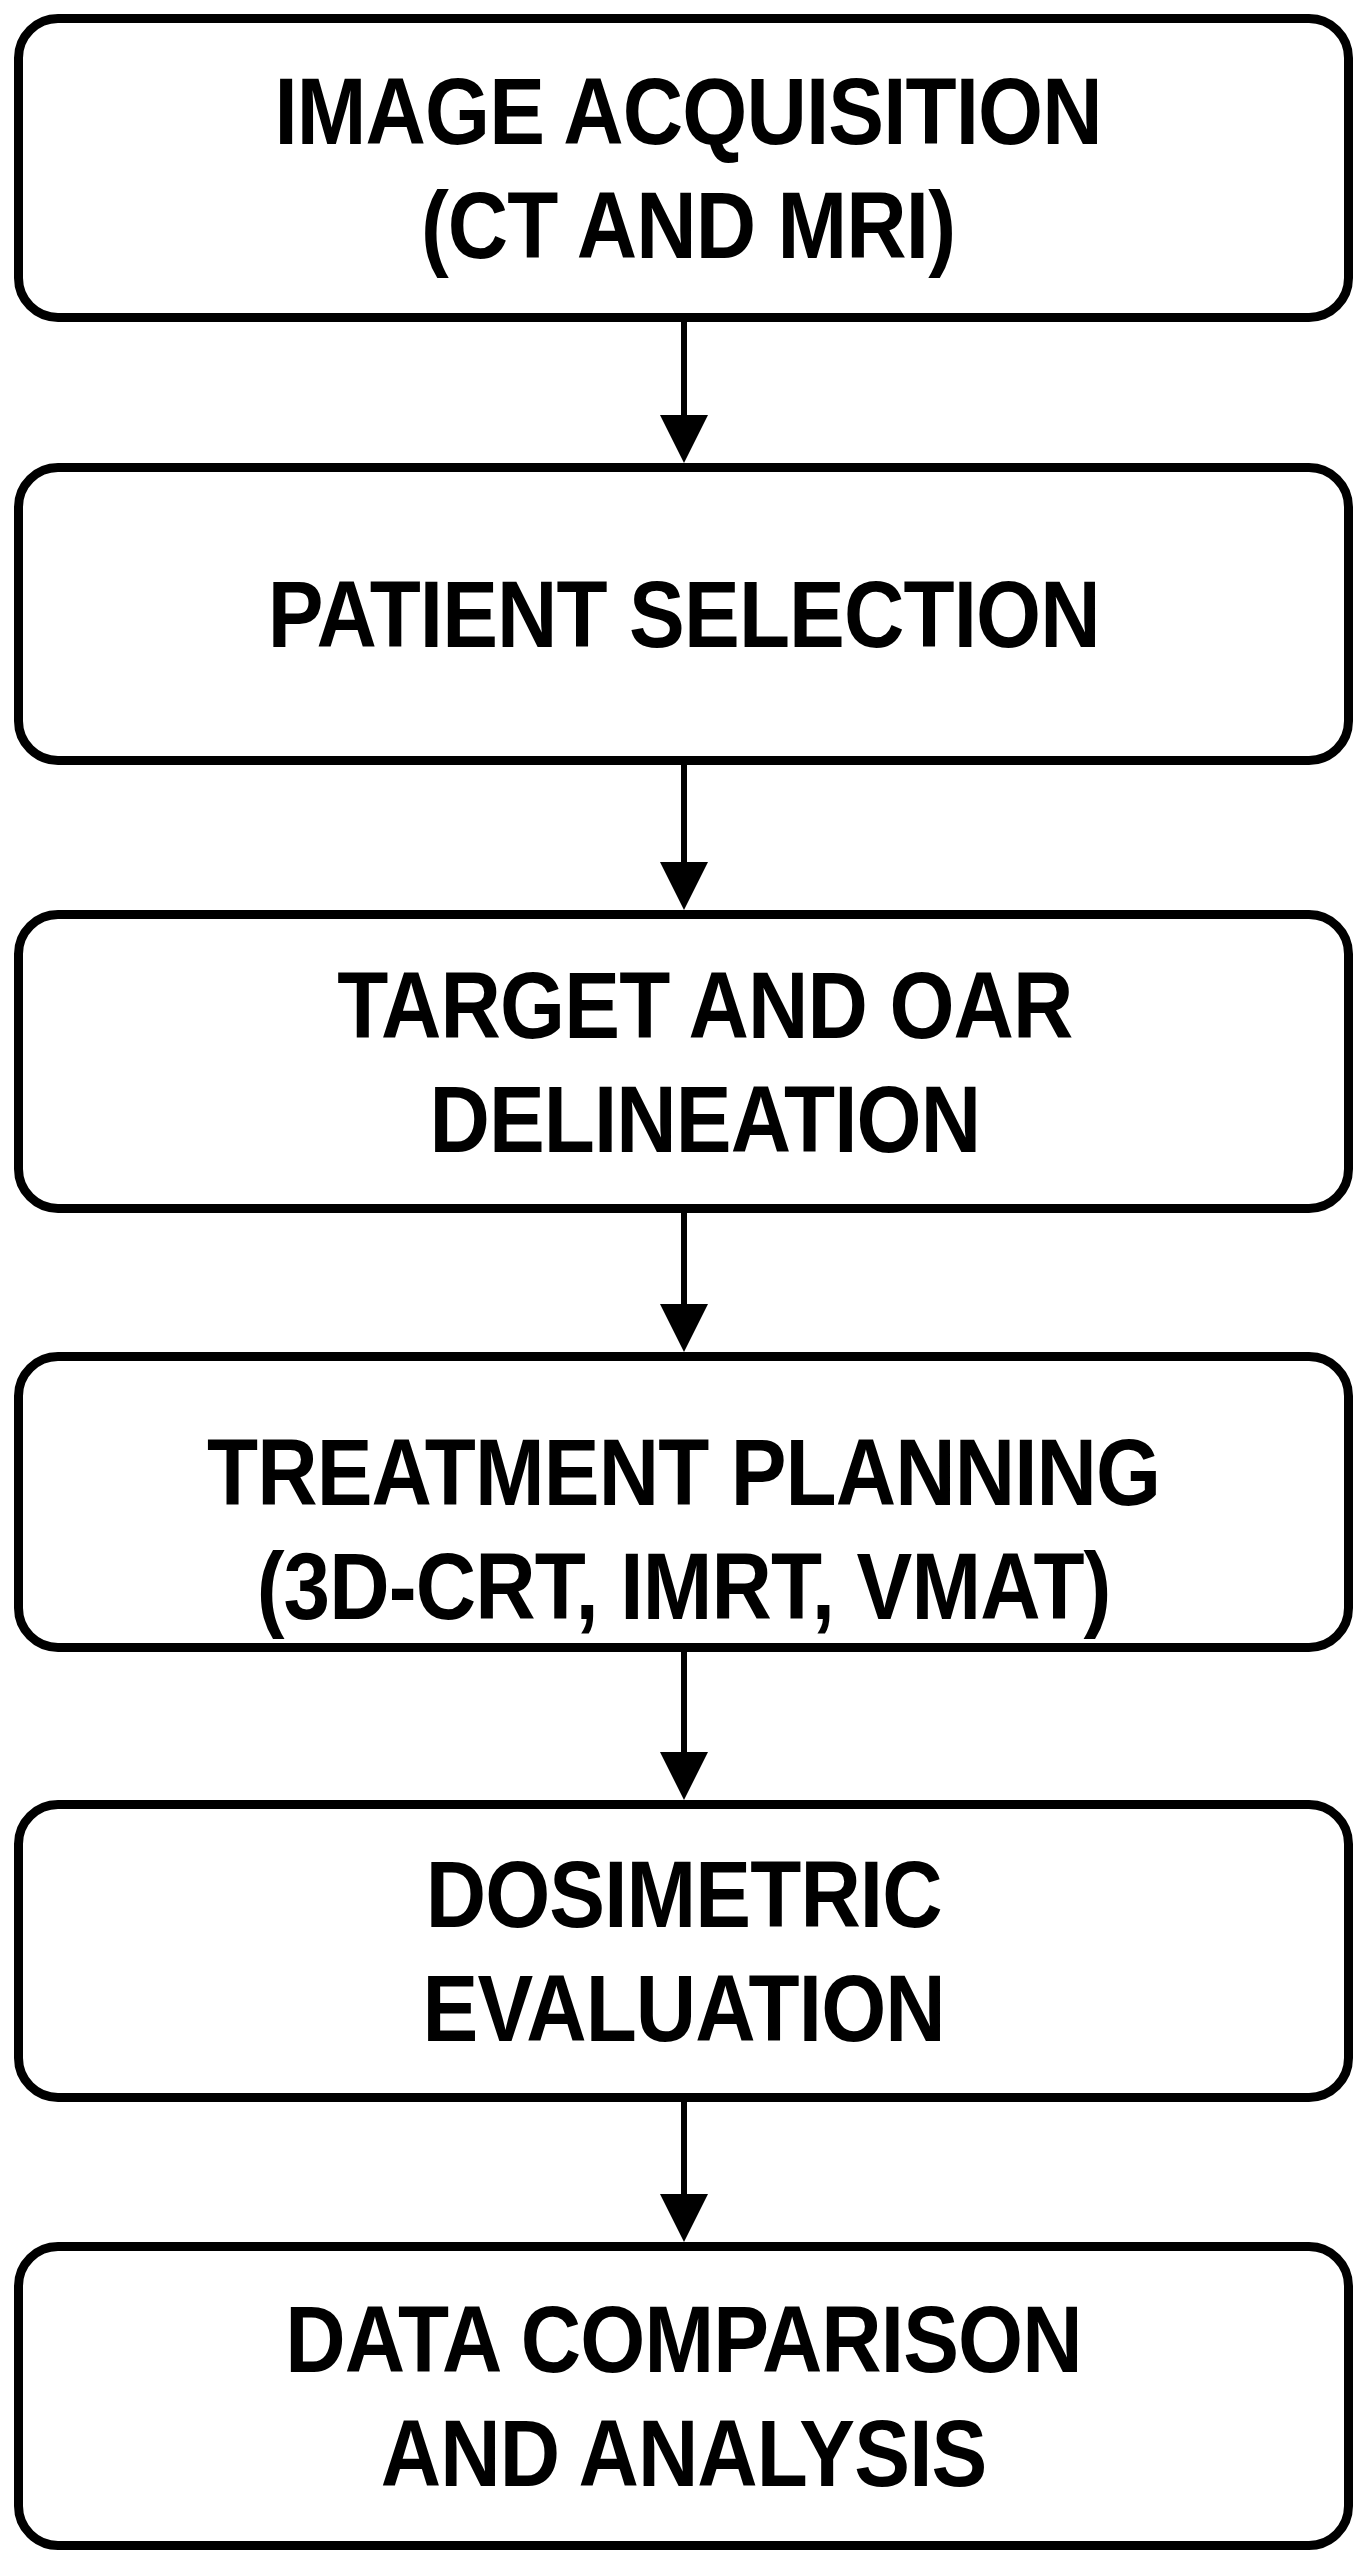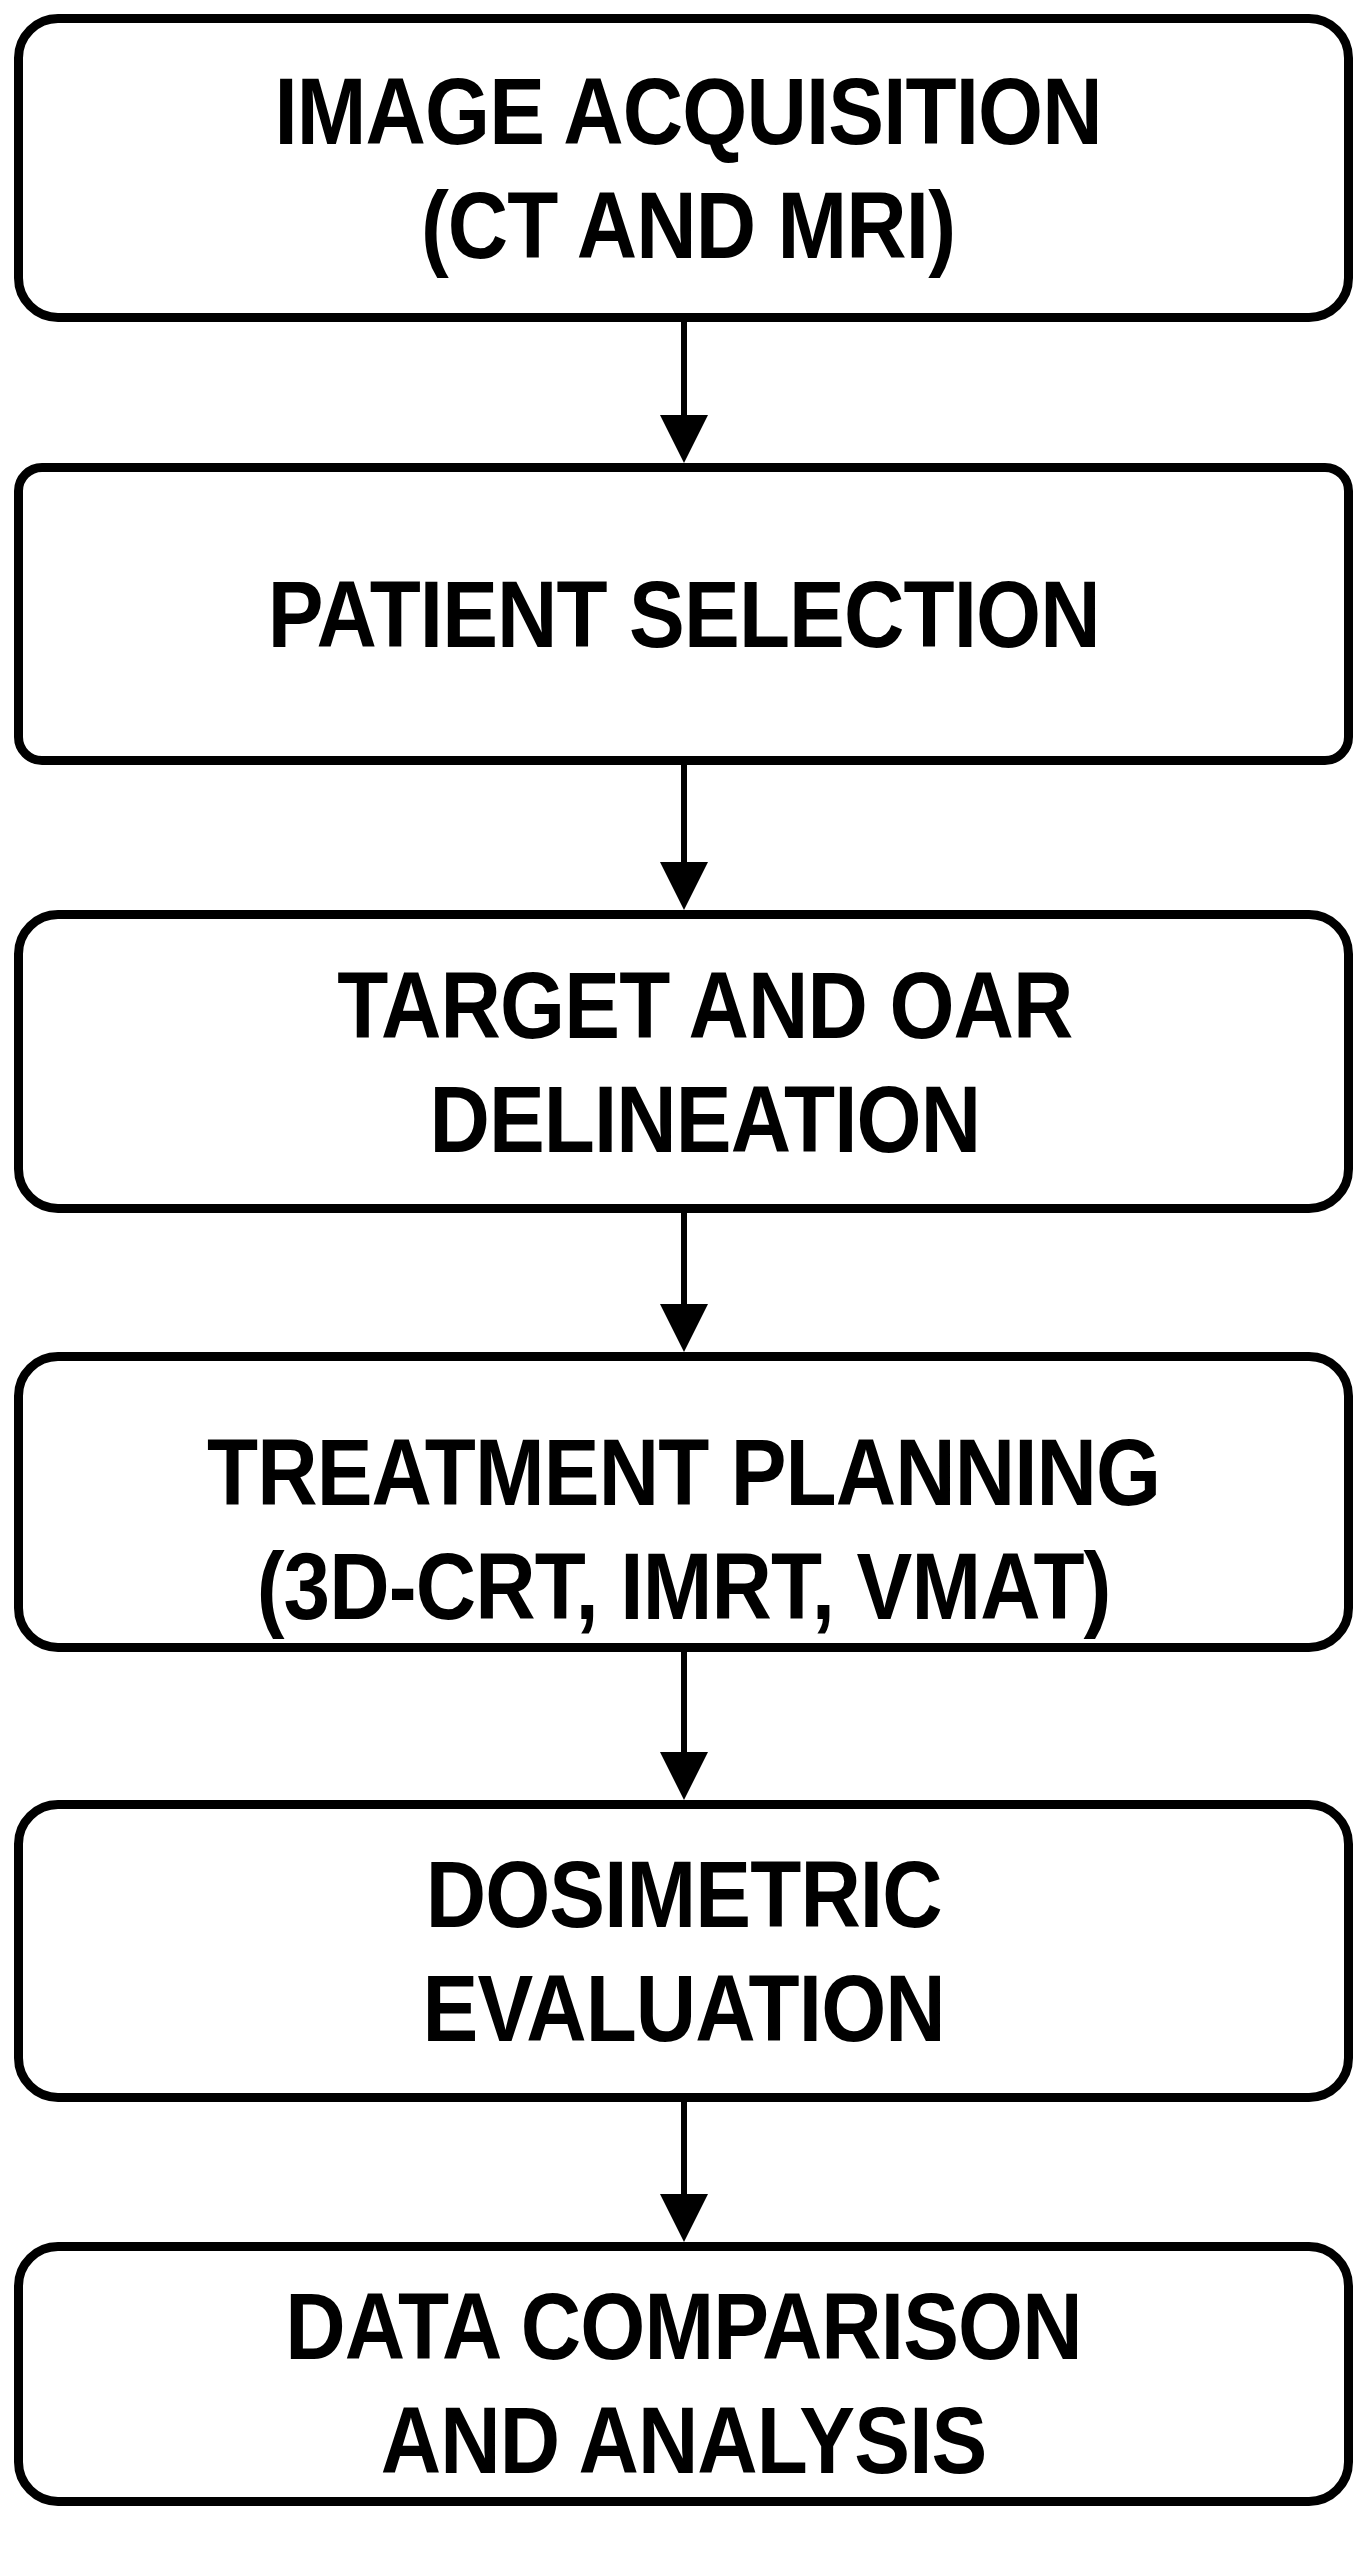--- a/index.html
+++ b/index.html
@@ -61,25 +61,25 @@
     width: 0;
     height: 0;
     border-left: 24px solid transparent;
     border-right: 24px solid transparent;
     border-top: 48px solid #000000;
     flex: 0 0 auto;
   }
 
   
   #node-0 { top: 14px;   height: 308px; padding-left: 9px; }
-  #node-1 { top: 463px;  height: 302px; border-radius: 28px; }
+  #node-1 { top: 463px;  height: 302px; }
   #node-2 { top: 910px;  height: 303px; padding-left: 43px; }
   #node-3 { top: 1352px; height: 300px; align-items: flex-end; }
   #node-4 { top: 1800px; height: 302px; }
-  #node-5 { top: 2242px; height: 264px; align-items: flex-end; }
+  #node-5 { top: 2242px; height: 308px; }
 
   #arrow-0 { top: 322px;  height: 141px; }
   #arrow-1 { top: 765px;  height: 145px; }
   #arrow-2 { top: 1213px; height: 139px; }
   #arrow-3 { top: 1652px; height: 148px; }
   #arrow-4 { top: 2102px; height: 140px; }
 </style>
 </head>
 <body>
 

